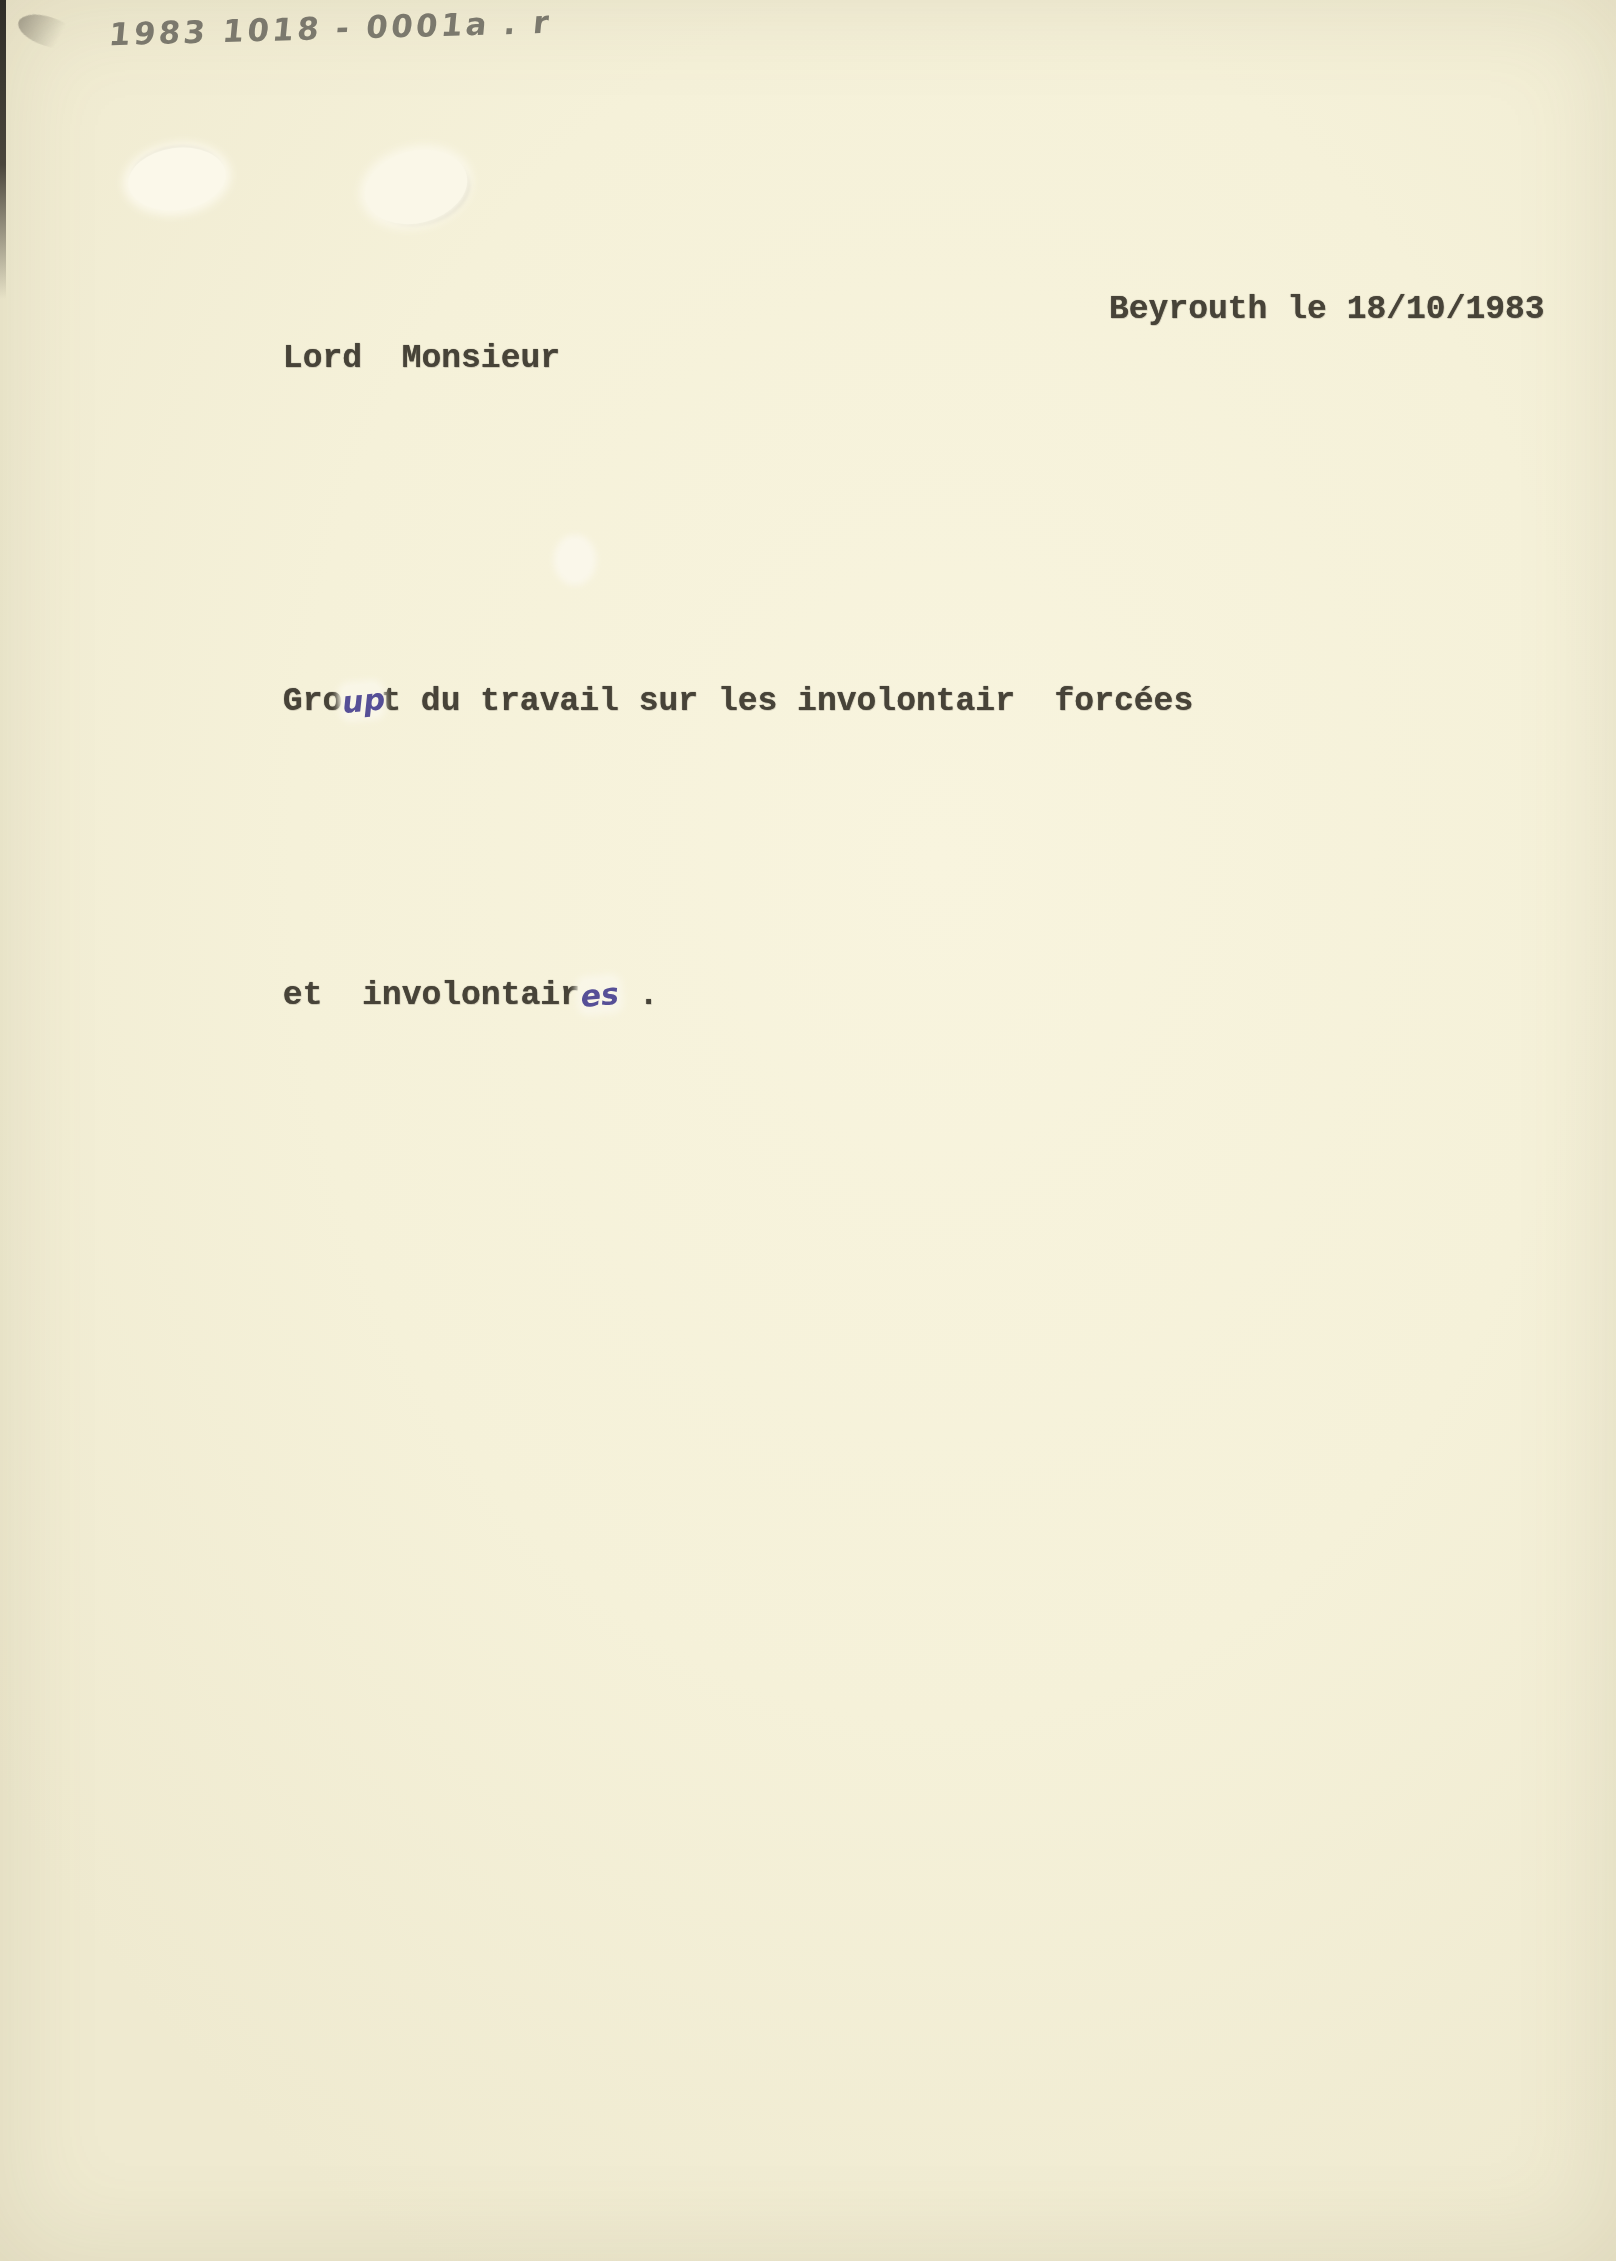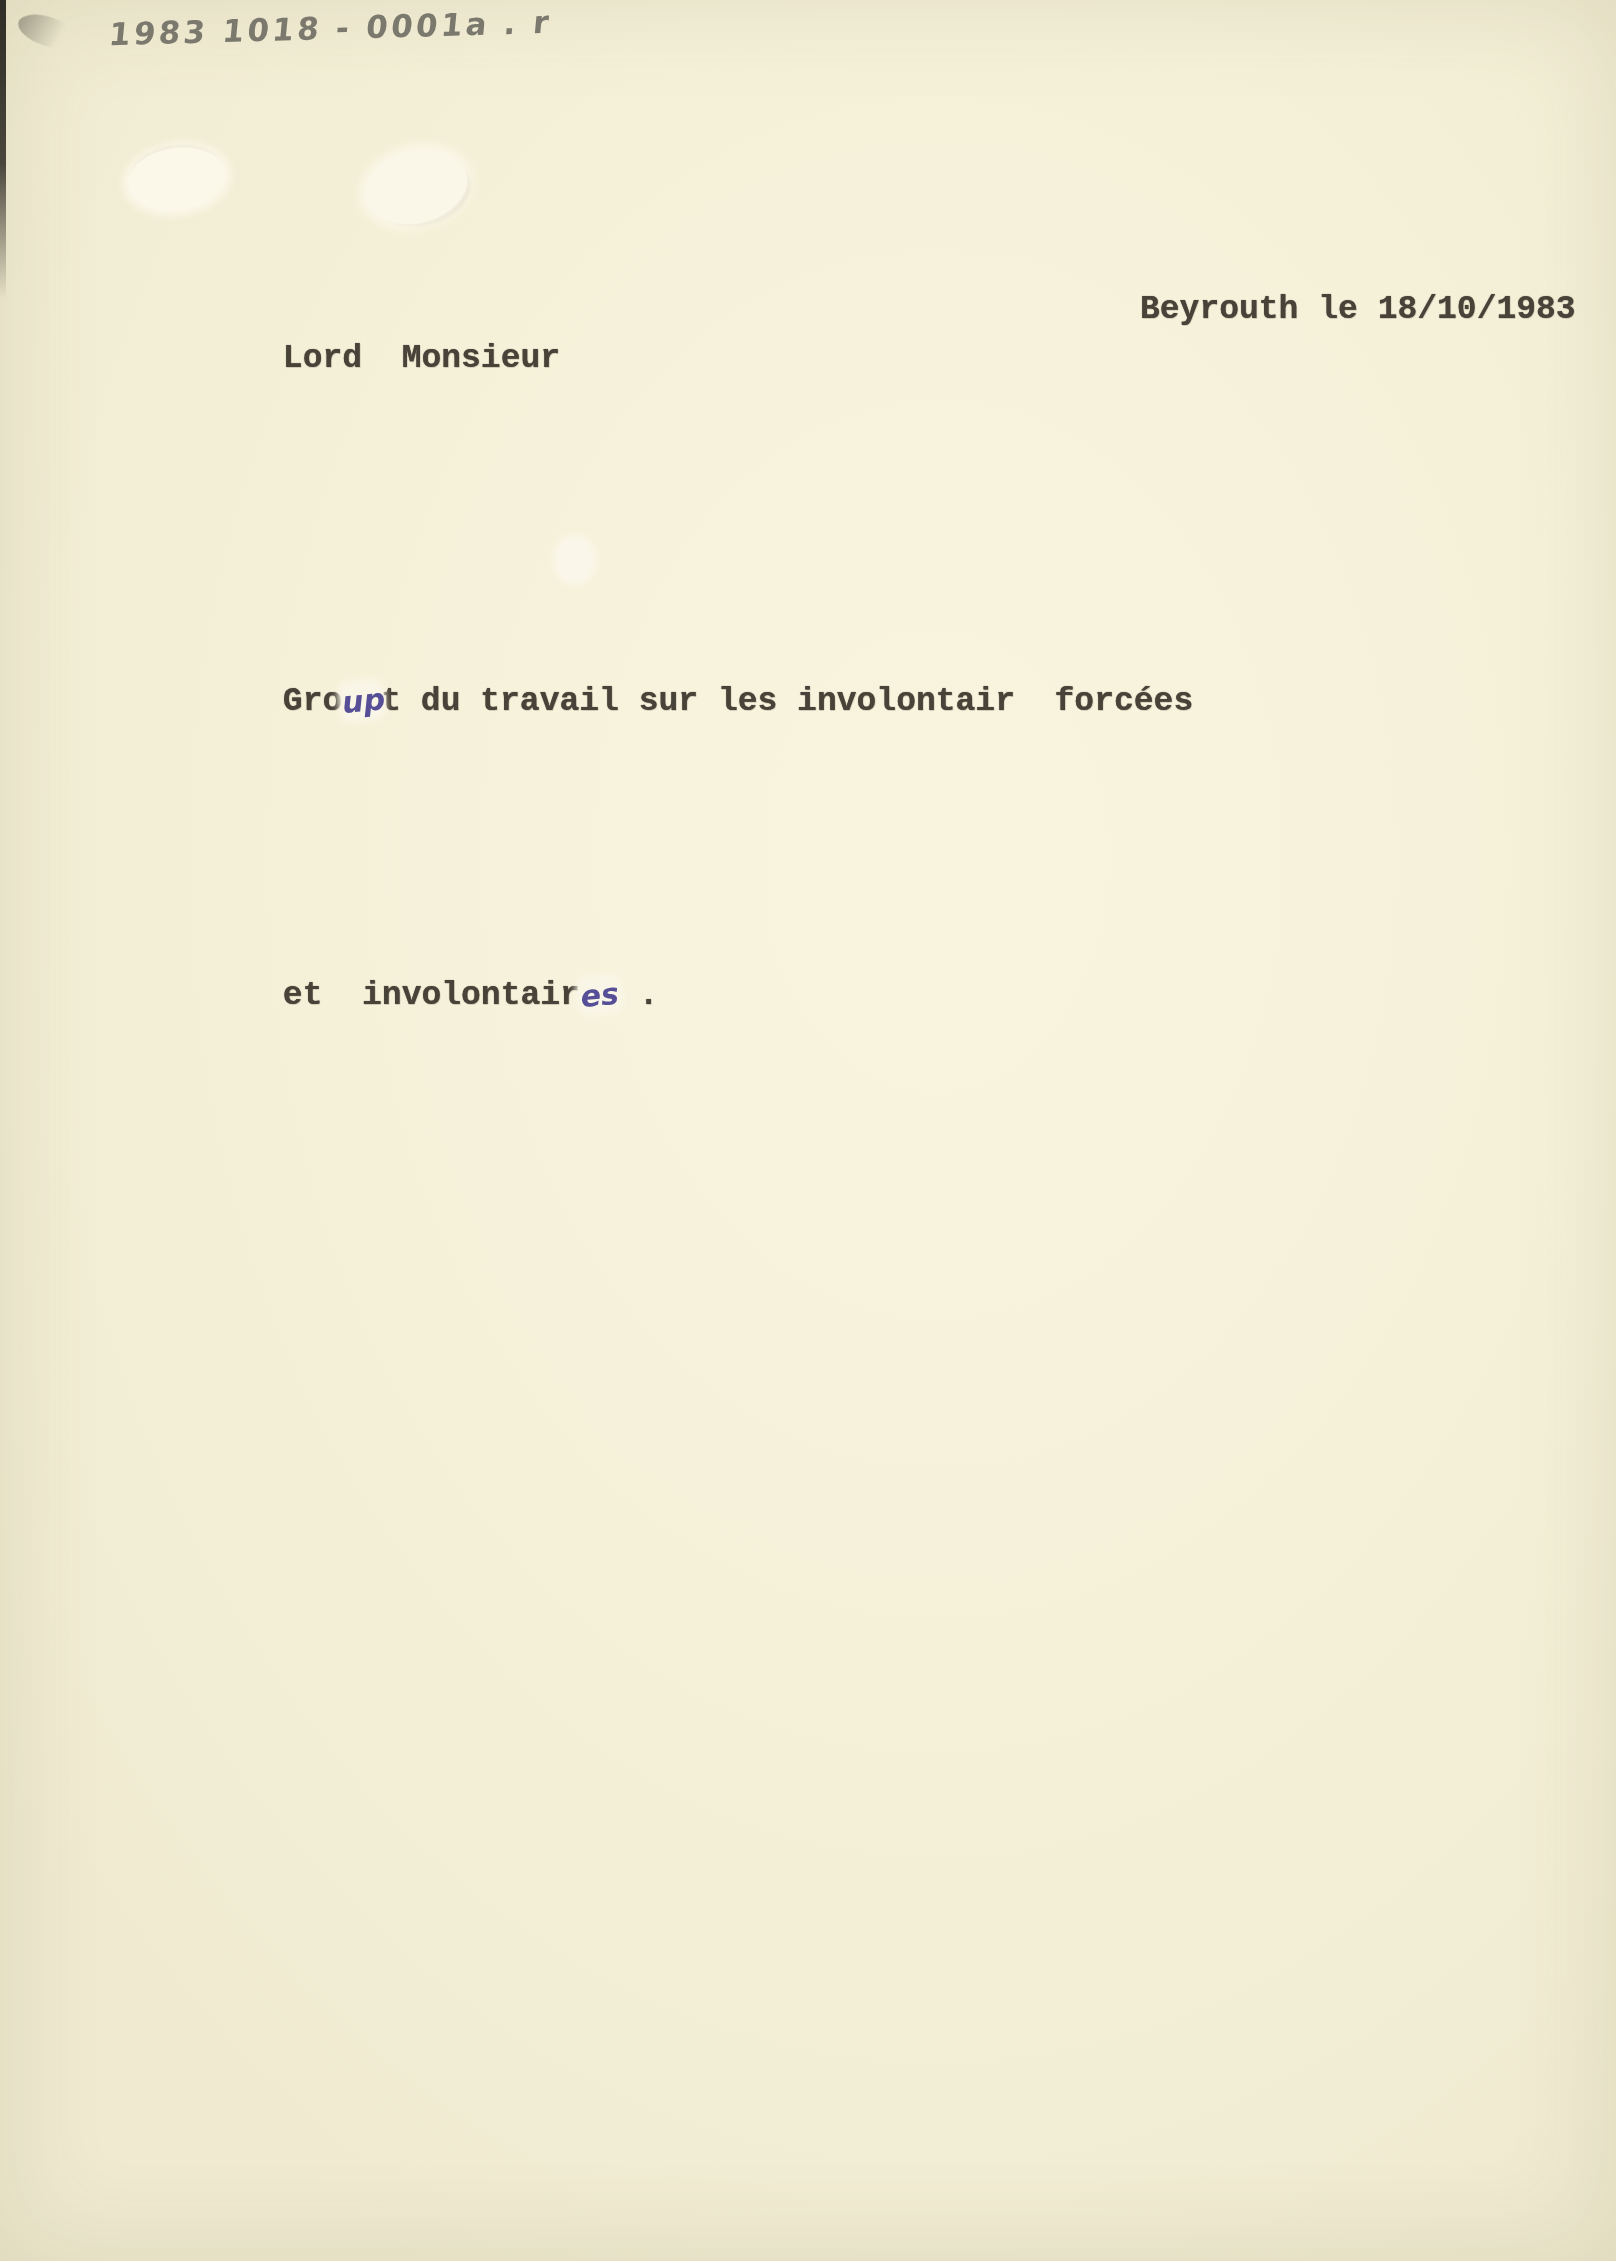--- a/index.html
+++ b/index.html
@@ -53,21 +53,21 @@
   .letter{
     position:absolute;left:164px;top:138px;
     font-size:33px;line-height:49px;font-weight:700;
     color:#474338;white-space:pre;
     text-shadow:0 0 1px rgba(58,53,44,.8), 0.7px 0.7px 0 rgba(58,53,44,.12);
   }
   .tline{position:relative;min-height:49px;}
   .spacer-50{height:33px;}
   .spacer-100{height:65px;}
   .spacer-80{height:52px;}
-  .dateline{position:absolute;left:945px;top:0;margin-left:31px;}
+  .dateline{position:absolute;left:945px;top:0;}
   
   .ink{
     display:inline-block;text-align:center;vertical-align:baseline;
     font-family:"DejaVu Sans",sans-serif;font-style:italic;font-weight:600;
     font-size:30px;line-height:33px;
     color:#564f97;text-shadow:none;
     background:#f9f6e7;border-radius:7.8px;
     box-shadow:0 0 5.9px 3.9px #f9f6e7;
     transform:rotate(-5deg) translateY(1.3px);
   } .w2{width:39px;}

